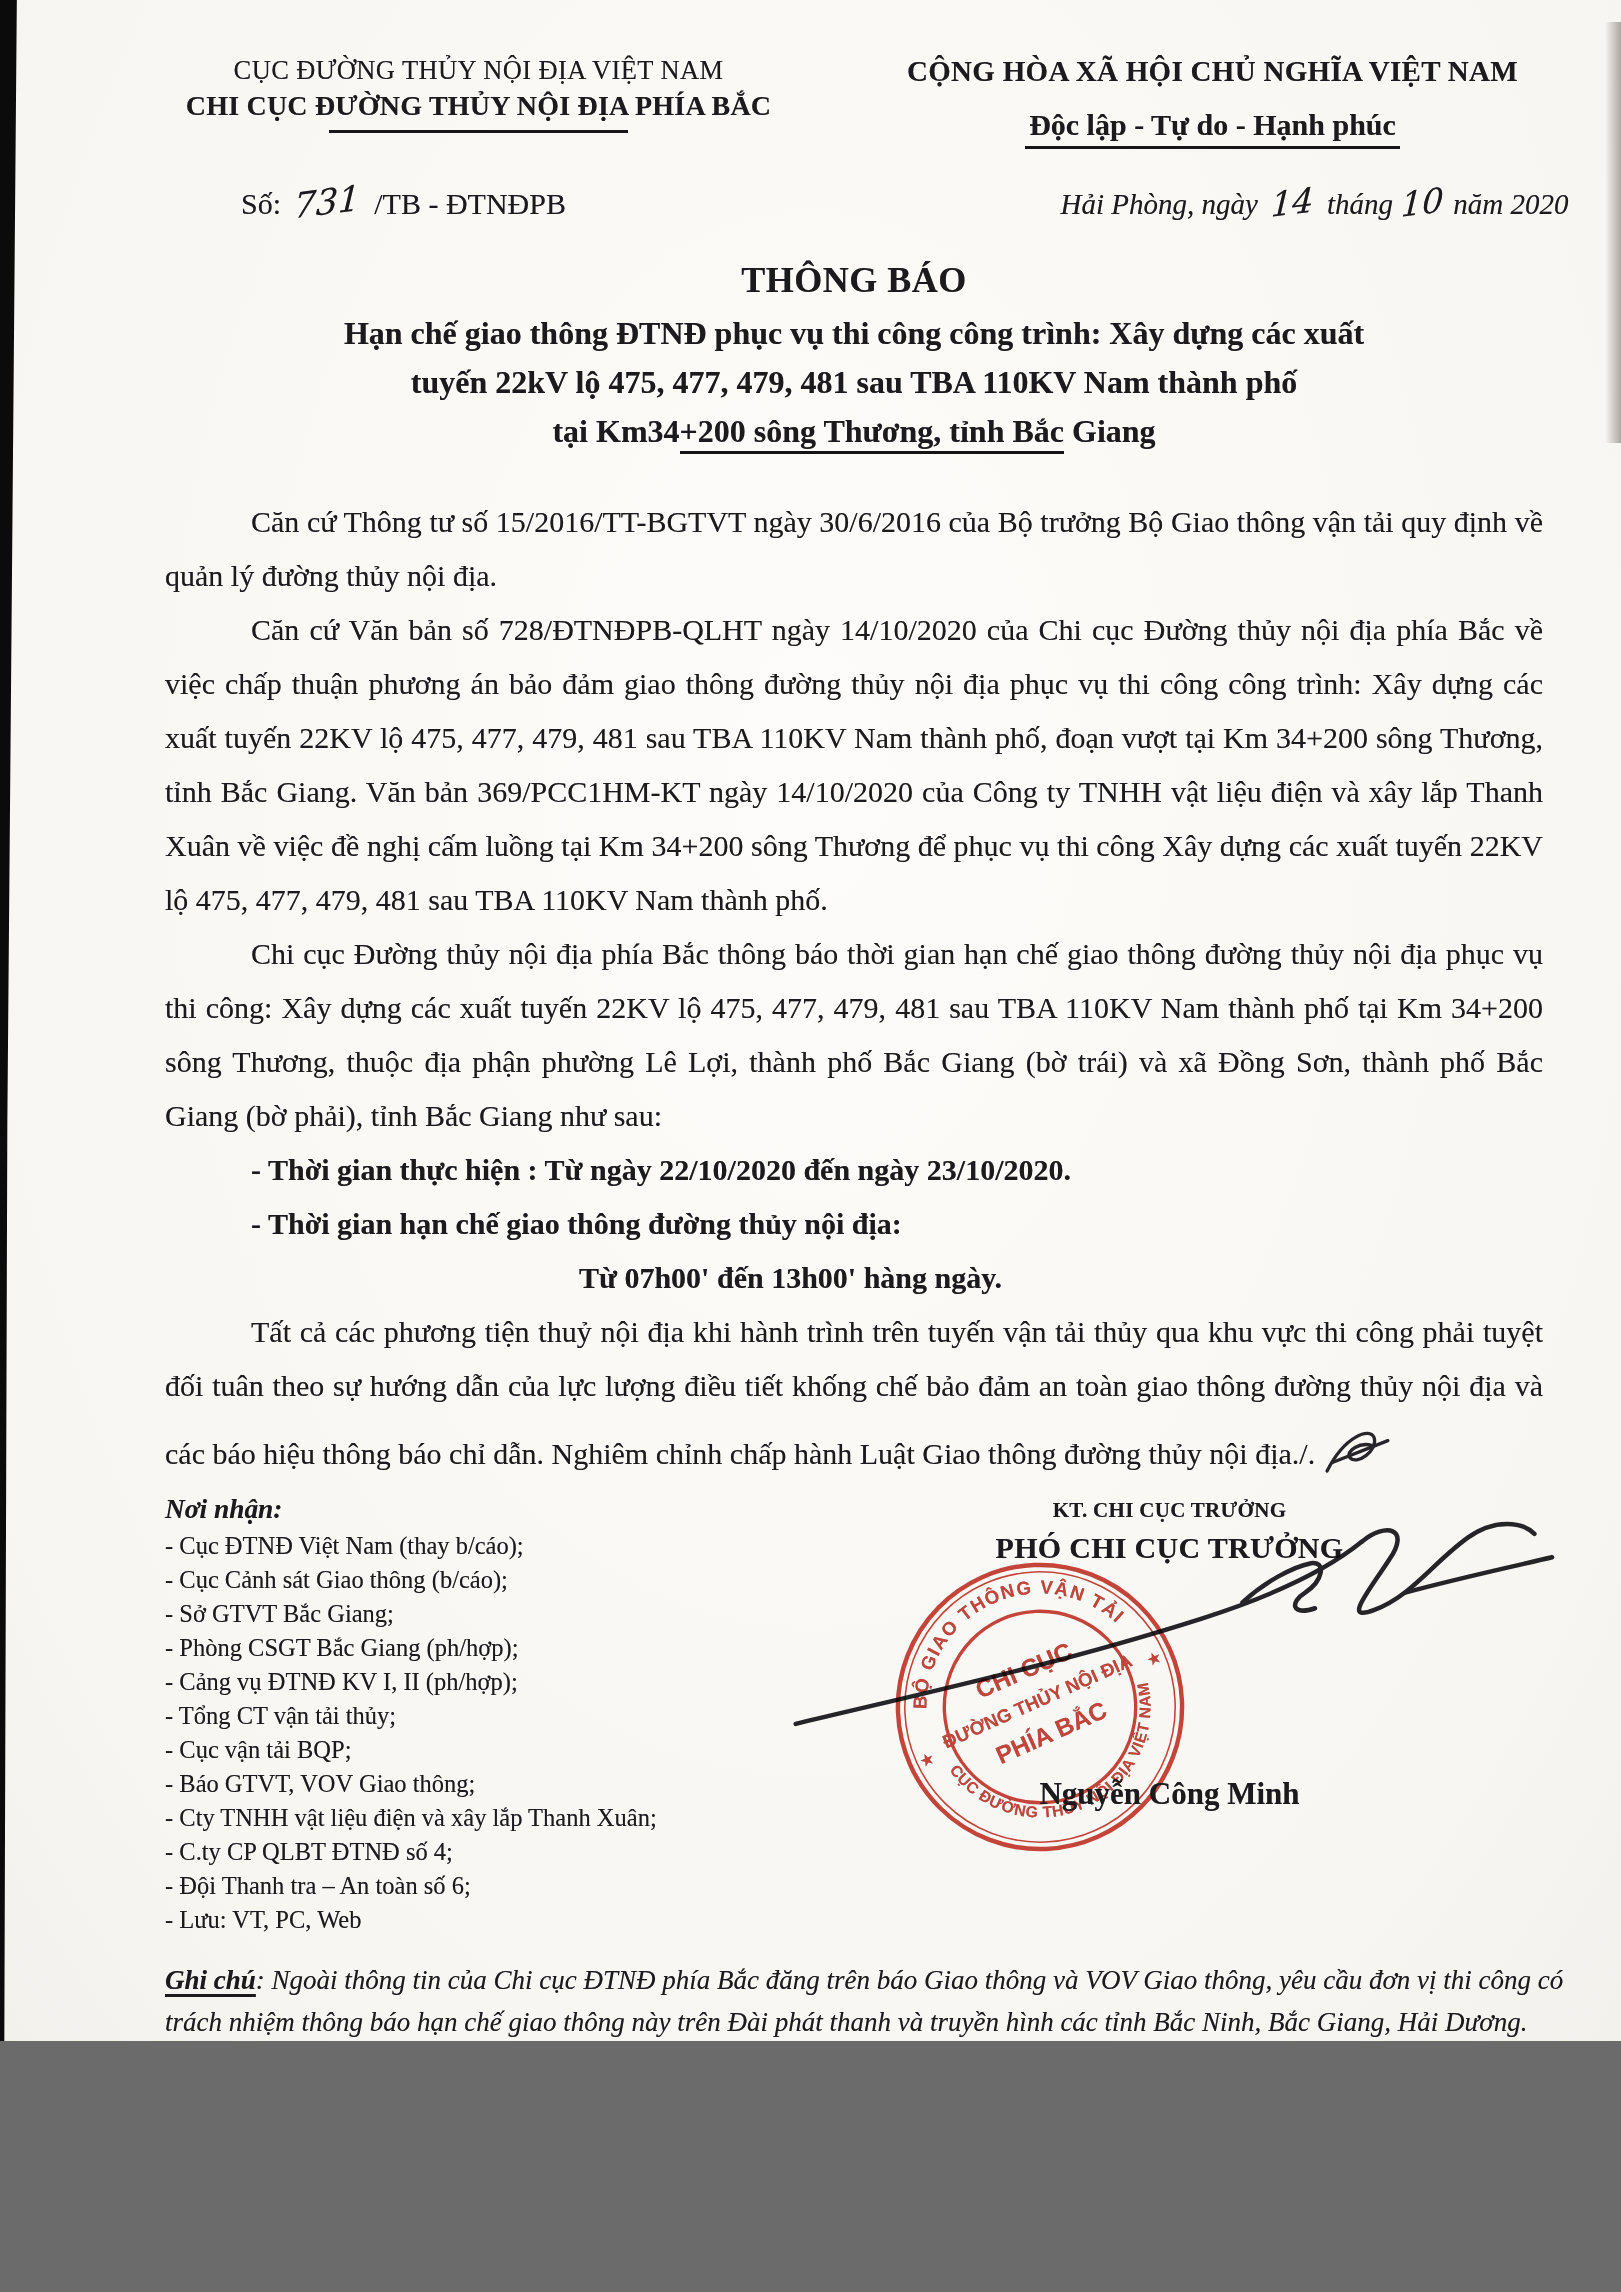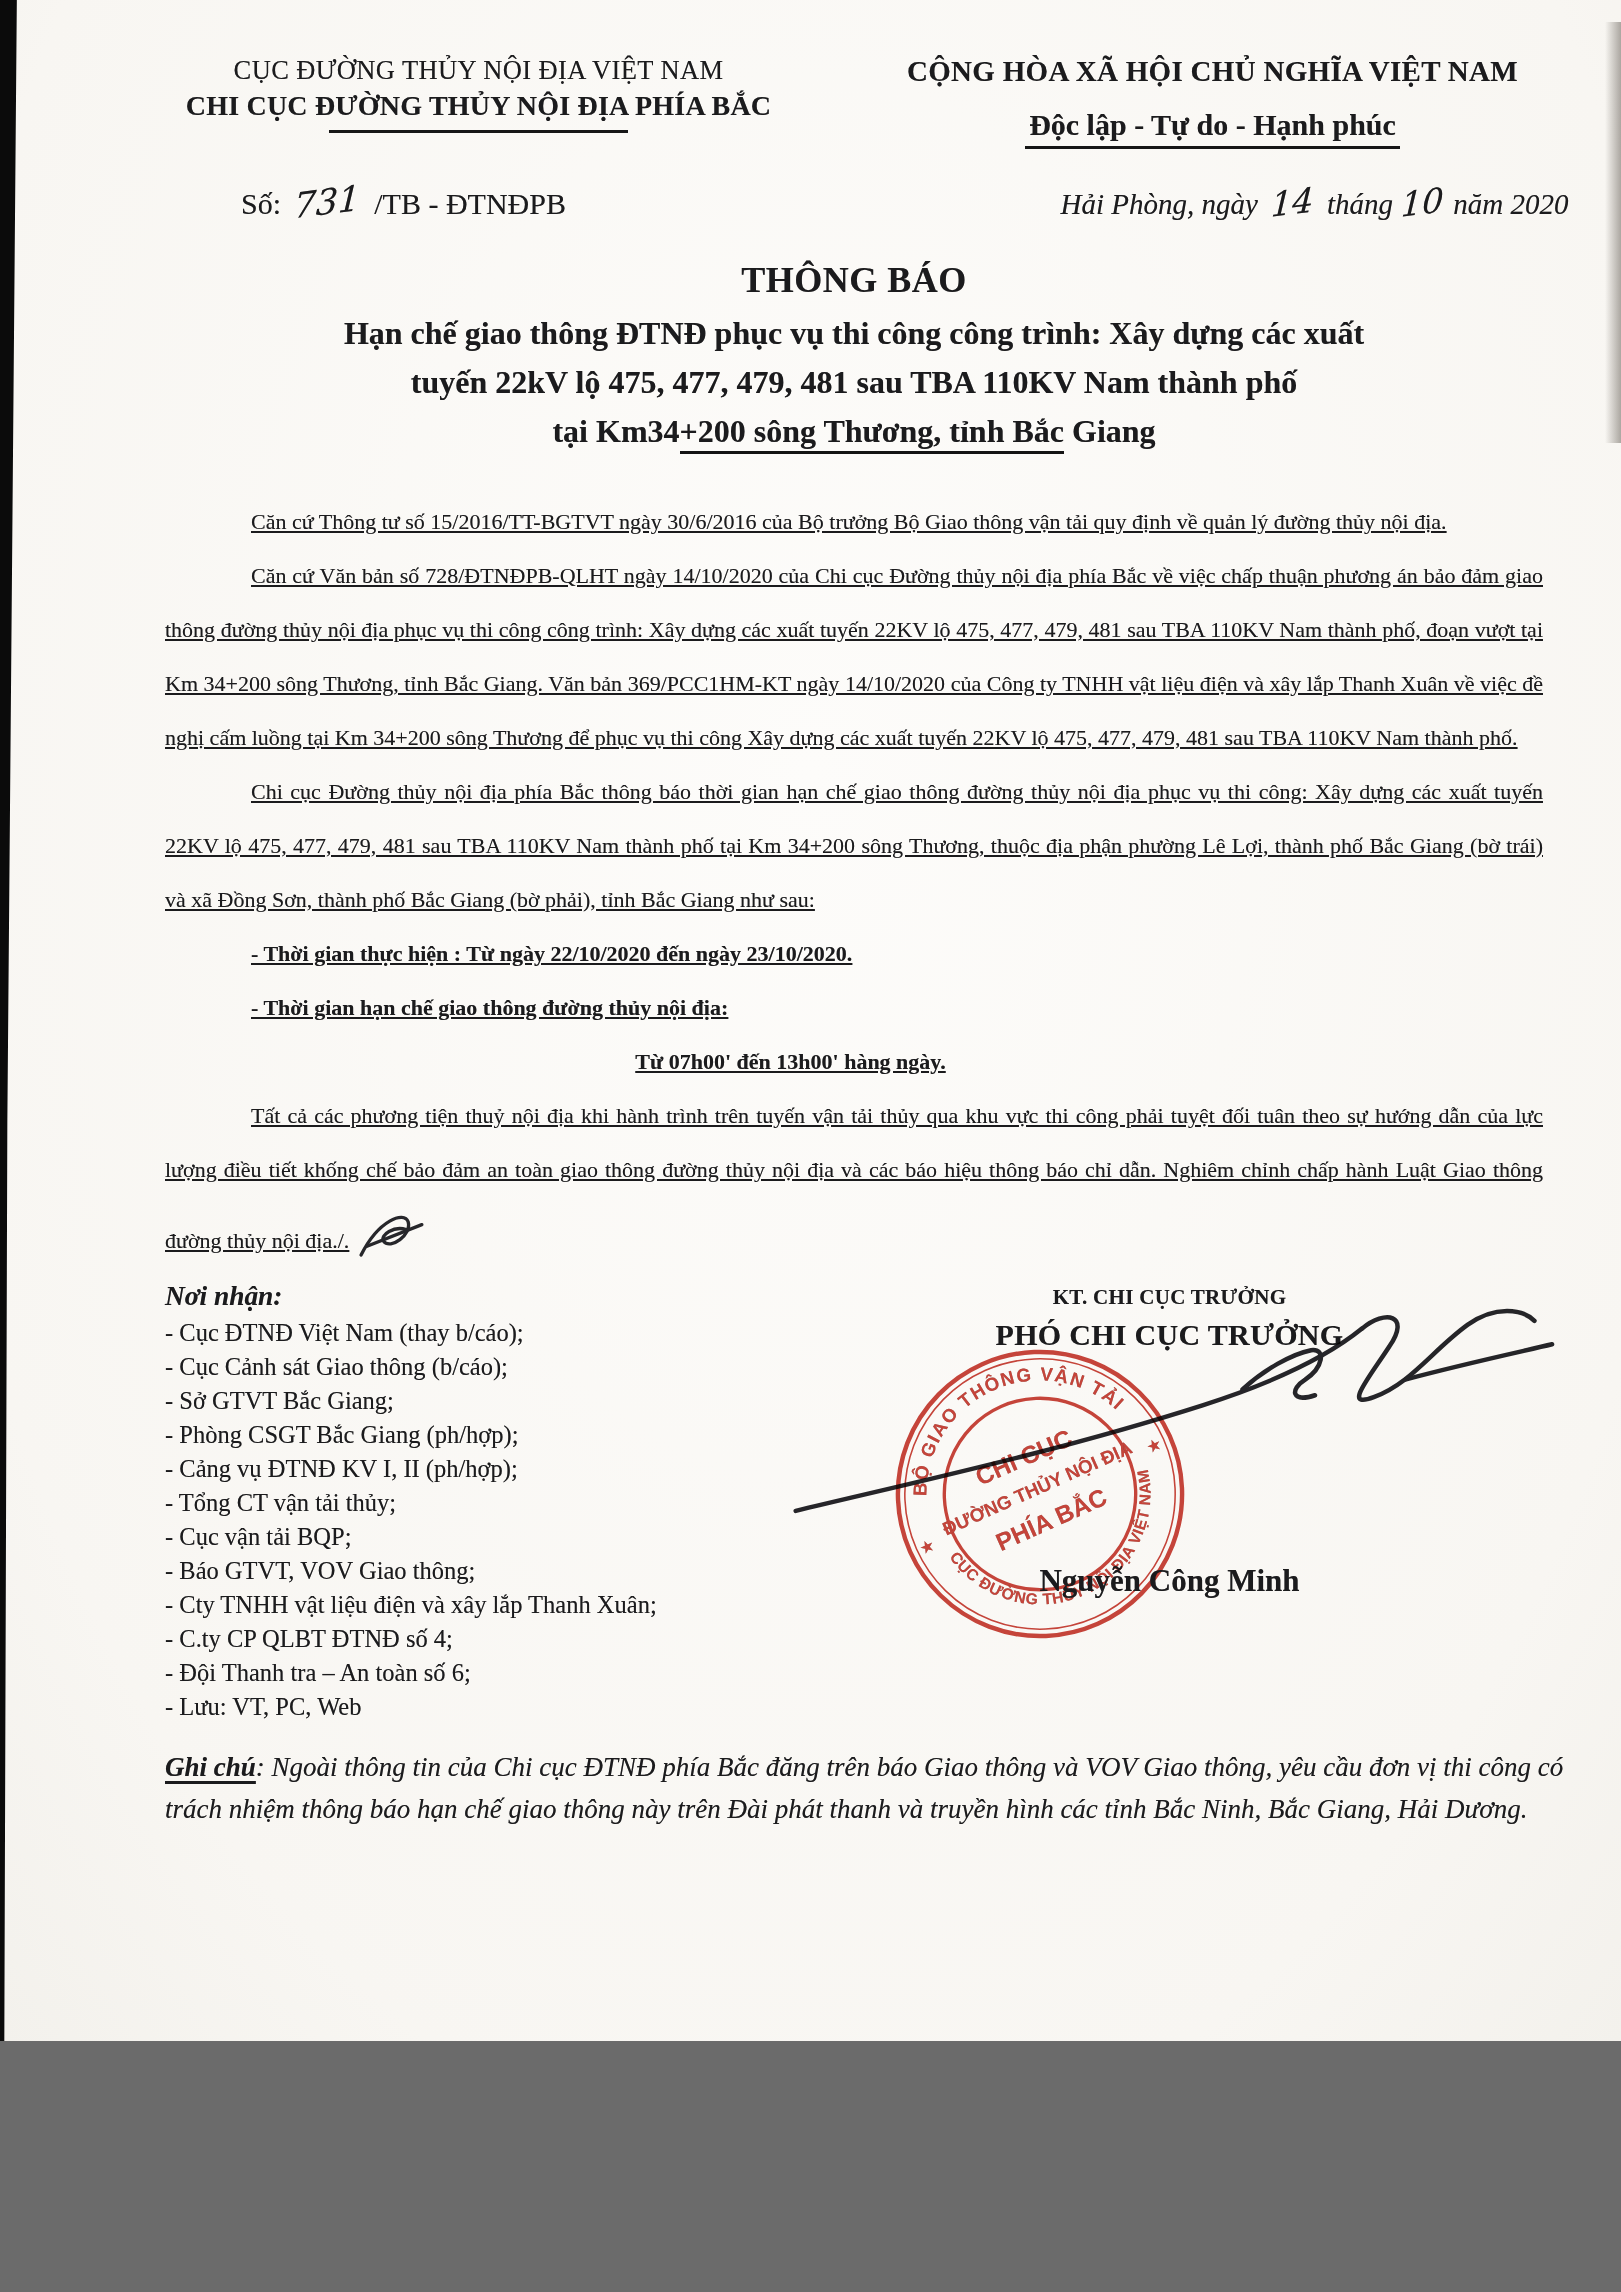--- a/index.html
+++ b/index.html
@@ -30,21 +30,21 @@
     border-bottom:3.4px solid #161616;padding:0 3.9px 3.9px;}
   .meta{display:flex;justify-content:space-between;margin-top:33px;align-items:baseline;}
   .meta-no{font-size:30px;margin-left:76px;}
   .meta-place{font-size:29px;font-style:italic;margin-right:-25.5px;}
   .hand{display:inline-block;font-family:"DejaVu Serif",serif;font-style:italic;
     transform:rotate(-7deg) skewX(-10deg);font-size:1.16em;margin:0 5.9px;}
   .hand.m{margin:0 2px 0 1px;}
   .doc-title{margin-top:37px;text-align:center;font-size:36px;font-weight:700;letter-spacing:0.5px;}
   .subject{margin-top:7.8px;text-align:center;font-weight:700;font-size:32px;line-height:49px;}
   .u4{border-bottom:3.9px solid #141414;padding-bottom:2px;}
-  .body{margin-top:39px;font-size:22px;line-height:54px;text-align:justify;text-decoration:underline;}
+  .body{margin-top:39px;font-size:30px;line-height:54px;text-align:justify;}
   .body p{margin:0;text-indent:86px;}
   .body .bullet{font-weight:700;}
   .timeline{font-weight:700;text-align:center;margin-right:127px;}
   .tail-wrap{position:relative;}
   .paraph{position:relative;top:11.8px;left:3.9px;}
   
   .footer{display:flex;margin-top:9.8px;}
   .f-left{width:676px;}
   .f-left .nn{font-size:27.4px;font-weight:700;font-style:italic;line-height:39px;}
   .f-left .it{font-size:24.5px;line-height:34px;}

